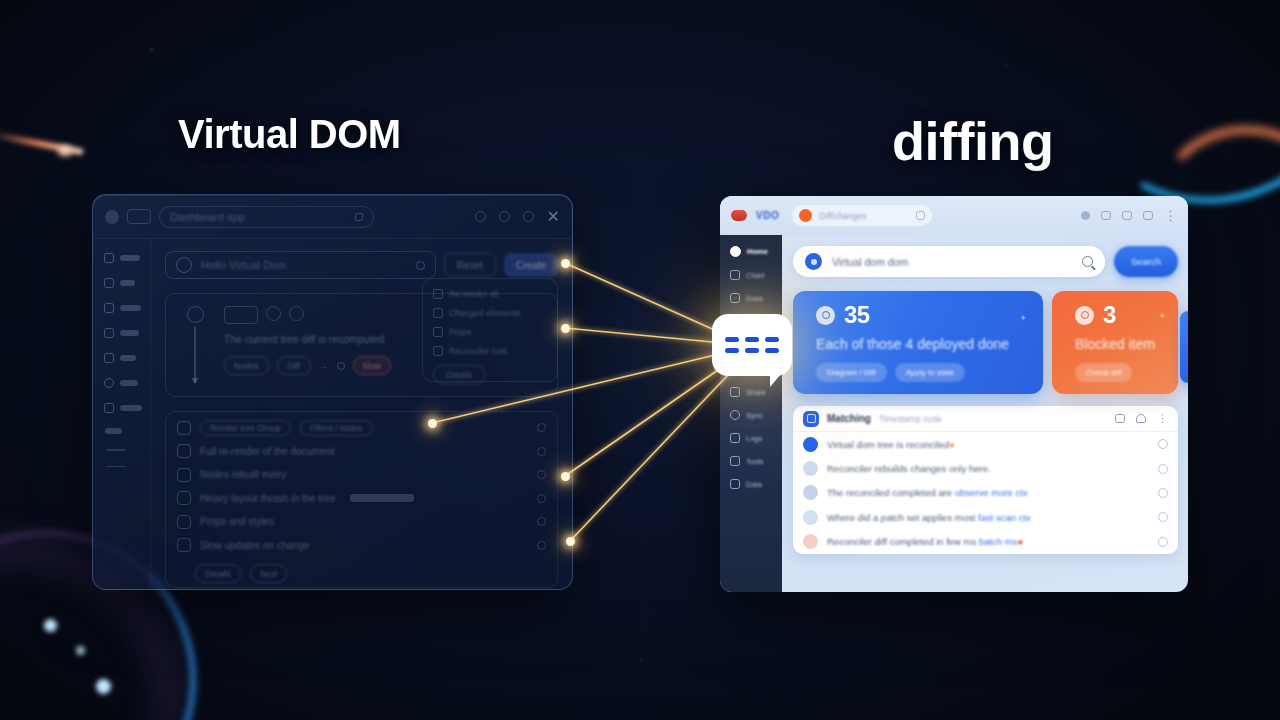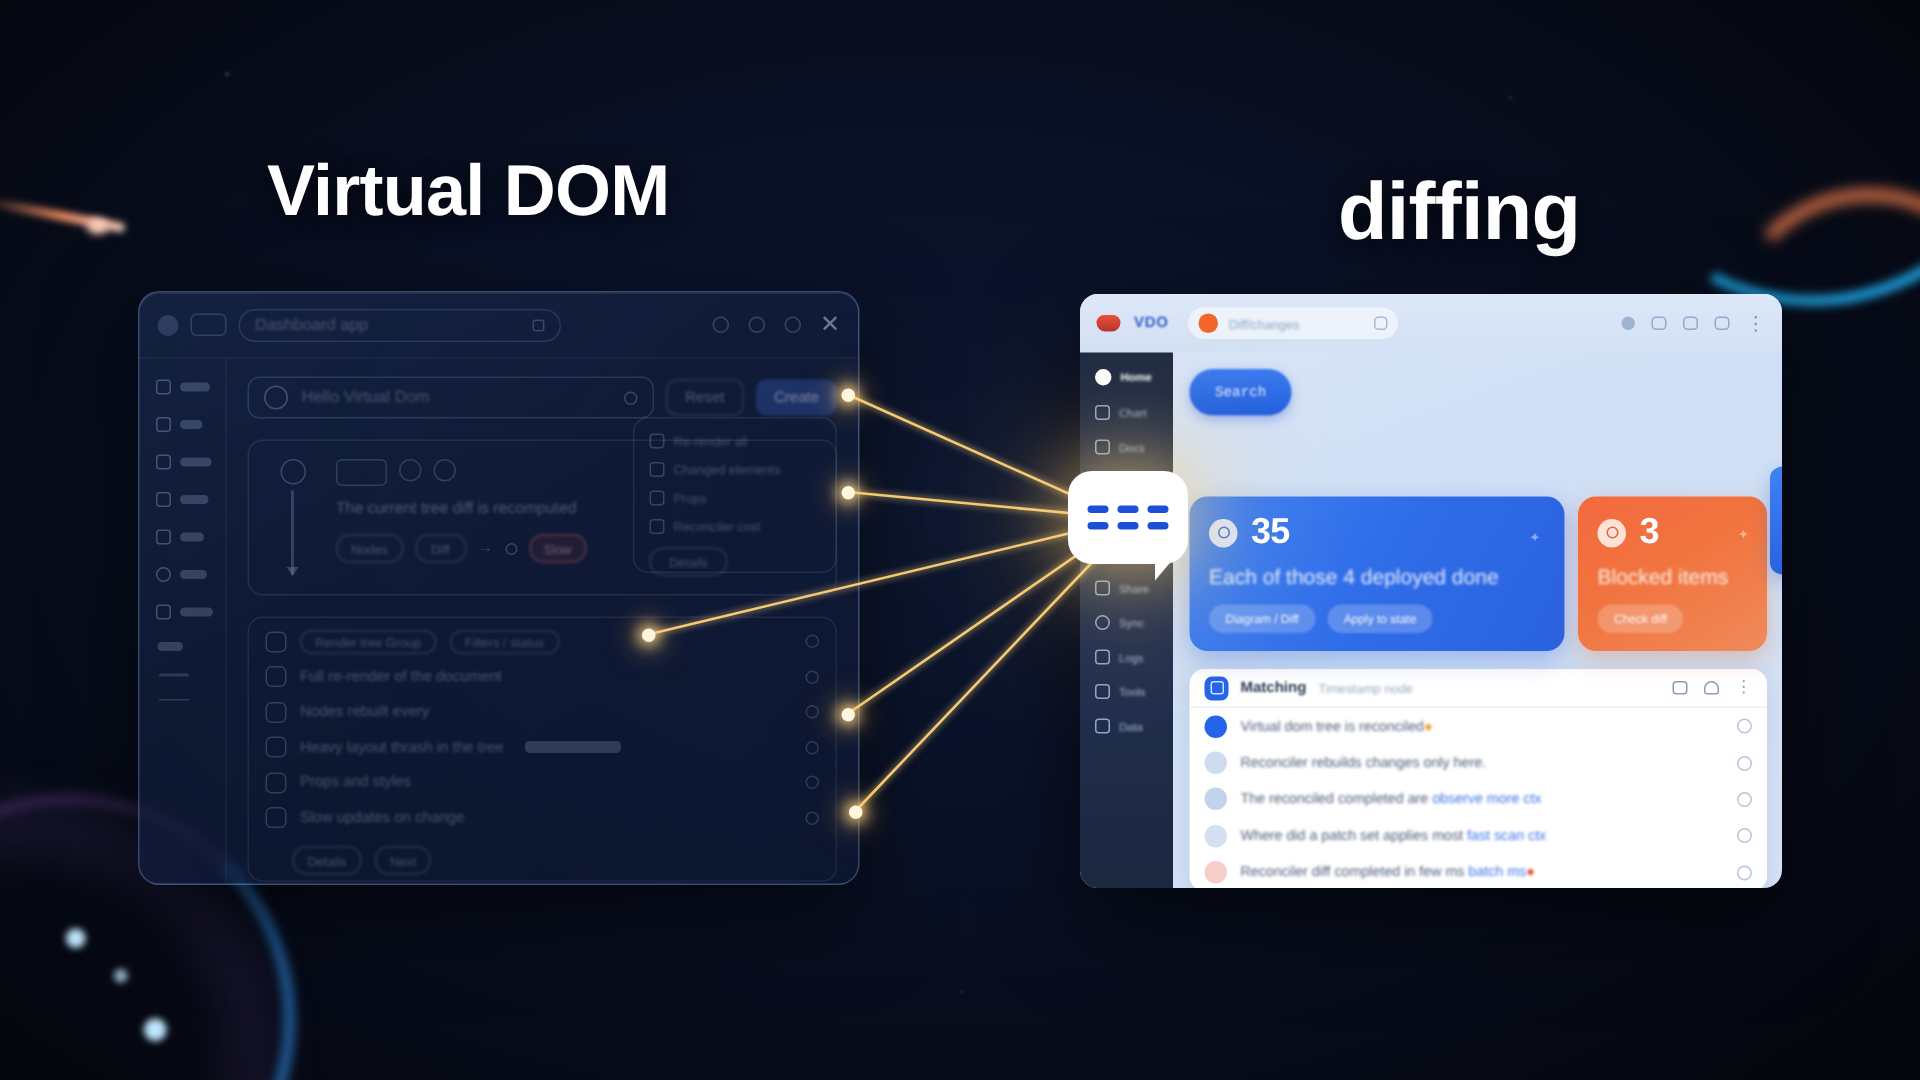--- a/index.html
+++ b/index.html
@@ -97,21 +97,21 @@
 
   
   .title {
     position: absolute;
     color: #ffffff;
     font-weight: bold;
     letter-spacing: -0.5px;
     text-shadow: 0 2px 14px rgba(0,0,0,.75);
     white-space: nowrap;
   }
-  #title-left  { left: 178px; top: 100px; font-size: 48px; text-align: right; }
+  #title-left  { left: 178px; top: 112px; font-size: 40px; text-align: right; }
   #title-right { left: 892px; top: 110px; font-size: 54px; }
 
   
   #win-left {
     position: absolute;
     left: 92px; top: 194px;
     width: 481px; height: 396px;
     border-radius: 14px;
     background: linear-gradient(150deg, rgba(44,70,120,.50) 0%, rgba(26,44,84,.52) 48%, rgba(22,38,74,.55) 100%);
     border: 1px solid rgba(125,160,215,.34);
@@ -288,25 +288,24 @@
   .r-av::after { content:''; width:6px; height:6px; border-radius:50%; background:#cfe0ff; }
   .r-search-tx { font-size:10.5px; color:#5b6b85; filter: blur(.9px); white-space:nowrap; }
   .r-mg { margin-left:auto; width:11px; height:11px; border-radius:50%; border:1.6px solid #6b7d9a; position:relative; flex:none; }
   .r-mg::after { content:''; position:absolute; right:-4px; bottom:-3px; width:5px; height:1.6px; background:#6b7d9a; transform: rotate(45deg); }
   .r-srch-btn {
     height:31px; padding: 12px 17px; border-radius:16px;
     background: linear-gradient(180deg,#3b7bf0,#1f5fdf);
     color:#dfe9ff; font-size:9.5px; filter: blur(.85px);
     display:flex; align-items:center; justify-content:center; white-space:nowrap;
     box-shadow: 0 3px 8px rgba(30,90,220,.35);
-    font-family: Liberation Mono, monospace;
   }
 
   .r-cards { display:flex; gap:9px; margin-bottom: 12px; }
-  .r-card { border-radius:12px; padding: 12px 13px; position:relative; overflow:hidden;margin-top:40px; }
+  .r-card { border-radius:12px; padding: 12px 23px; position:relative; overflow:hidden; }
   .r-card.blue {
     flex:1; min-width:0;
     background: linear-gradient(118deg, #3f82f4 0%, #2f6ce8 52%, #2a62e0 100%);
     box-shadow: 0 6px 16px rgba(35,90,210,.32);
   }
   .r-card.orange {
     width: 126px; flex:none;
     background: linear-gradient(150deg, #f4693f 0%, #f1743f 45%, #f08a5a 100%);
     box-shadow: 0 6px 16px rgba(215,95,45,.30);
   }
@@ -638,20 +637,25 @@
         </div>
         <div class="r-nav">
           <span class="r-nav-ic"></span>
           <span class="r-nav-tx">Data</span>
         </div>
       </div>
 
       <div class="content">
 
         <div class="r-searchrow">
+          <div class="r-searchbox">
+            <span class="r-av"></span>
+            <span class="r-search-tx">Virtual dom dom</span>
+            <span class="r-mg"></span>
+          </div>
           <div class="r-srch-btn">Search</div>
         </div>
 
         <div class="r-cards">
 
           <div class="r-card blue">
             <div class="r-card-head">
               <span class="r-card-ic">
                   <span></span>
                 </span>

